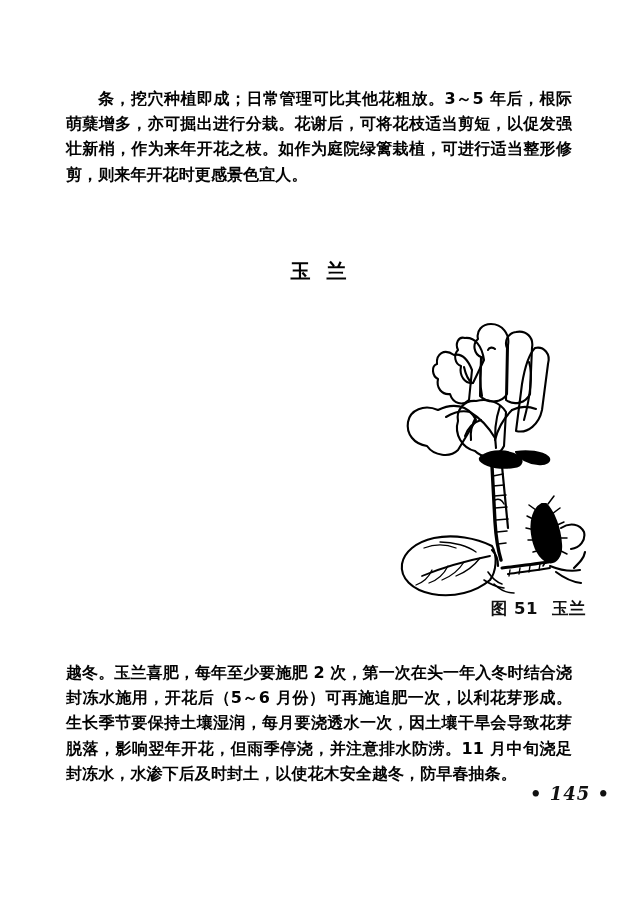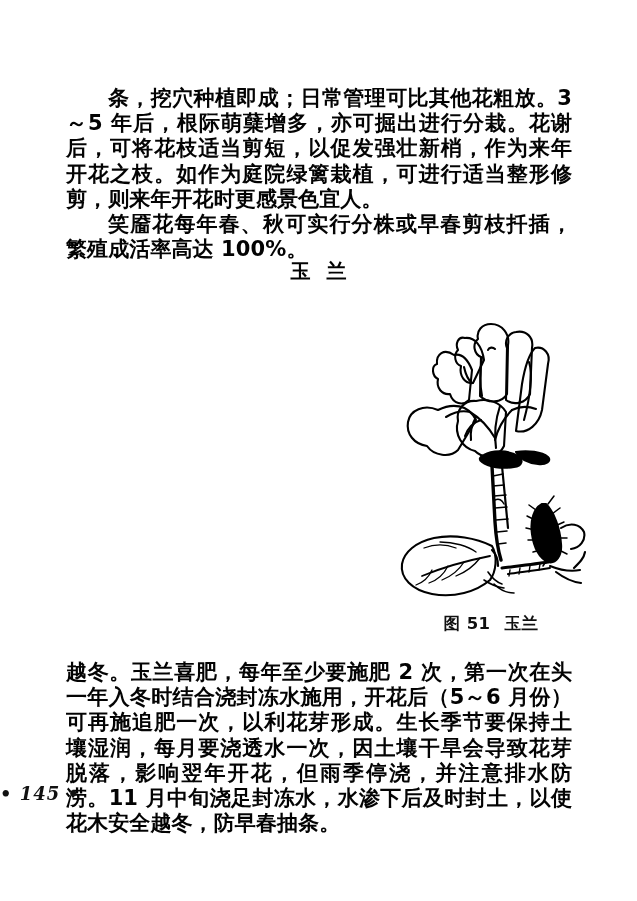--- a/index.html
+++ b/index.html
@@ -21,21 +21,21 @@
     position: absolute;
     inset: 0;
     background: #ffffff;
   }
 
   
   .body-text {
     position: absolute;
     left: 66px;
     width: 506px;
-    font-size: 21px;
+    font-size: 16px;
     line-height: 25.2px;
     letter-spacing: 0.1px;
     text-align: justify;
     text-justify: inter-character;
     font-weight: 700;
     color: #030303;
     -webkit-font-smoothing: none;
   }
   .para {
     margin: 0;
@@ -83,52 +83,51 @@
     width: 190px;
     height: 300px;
   }
   #figure svg { display: block; width: 190px; height: 300px; }
 
   #figure-caption {
     position: absolute;
     left: 396px;
     top: 598px;
     width: 190px;
-    text-align: center;
+    text-align: right;
     font-size: 16.5px;
     font-weight: 700;
     color: #101010;
     letter-spacing: 0.5px;
-    margin-top: 15px;
   }
   #figure-caption .gap { display: inline-block; width: 14px; }
 
   
   #page-number {
     position: absolute;
     top: 783px;
     left: 0;
     width: 572px;
-    text-align: left;
+    text-align: right;
     font-size: 18px;
     font-style: italic;
     font-weight: 700;
     letter-spacing: 1px;
     color: #111111;
     font-family: "DejaVu Serif", "Liberation Serif", serif;
+    padding-left: 38px;
   }
 </style>
 </head>
 <body>
 
 <div id="page">
 
   <div class="body-text" id="block-top">
     <p class="para">条，挖穴种植即成；日常管理可比其他花粗放。3～5 年后，根际萌蘖增多，亦可掘出进行分栽。花谢后，可将花枝适当剪短，以促发强壮新梢，作为来年开花之枝。如作为庭院绿篱栽植，可进行适当整形修剪，则来年开花时更感景色宜人。</p>
-    <p class="para">笑靥花每年春、秋可实行分株或早春剪枝扦插，繁殖成活率高达 100%。</p>
   </div>
 
   <div id="section-heading">玉兰</div>
 
   <div class="body-text" id="block-wrap">
   </div>
 
   <div class="body-text" id="block-bottom">
     <p class="para no-indent">越冬。玉兰喜肥，每年至少要施肥 2 次，第一次在头一年入冬时结合浇封冻水施用，开花后（5～6 月份）可再施追肥一次，以利花芽形成。生长季节要保持土壤湿润，每月要浇透水一次，因土壤干旱会导致花芽脱落，影响翌年开花，但雨季停浇，并注意排水防涝。11 月中旬浇足封冻水，水渗下后及时封土，以使花木安全越冬，防早春抽条。</p>
   </div>

